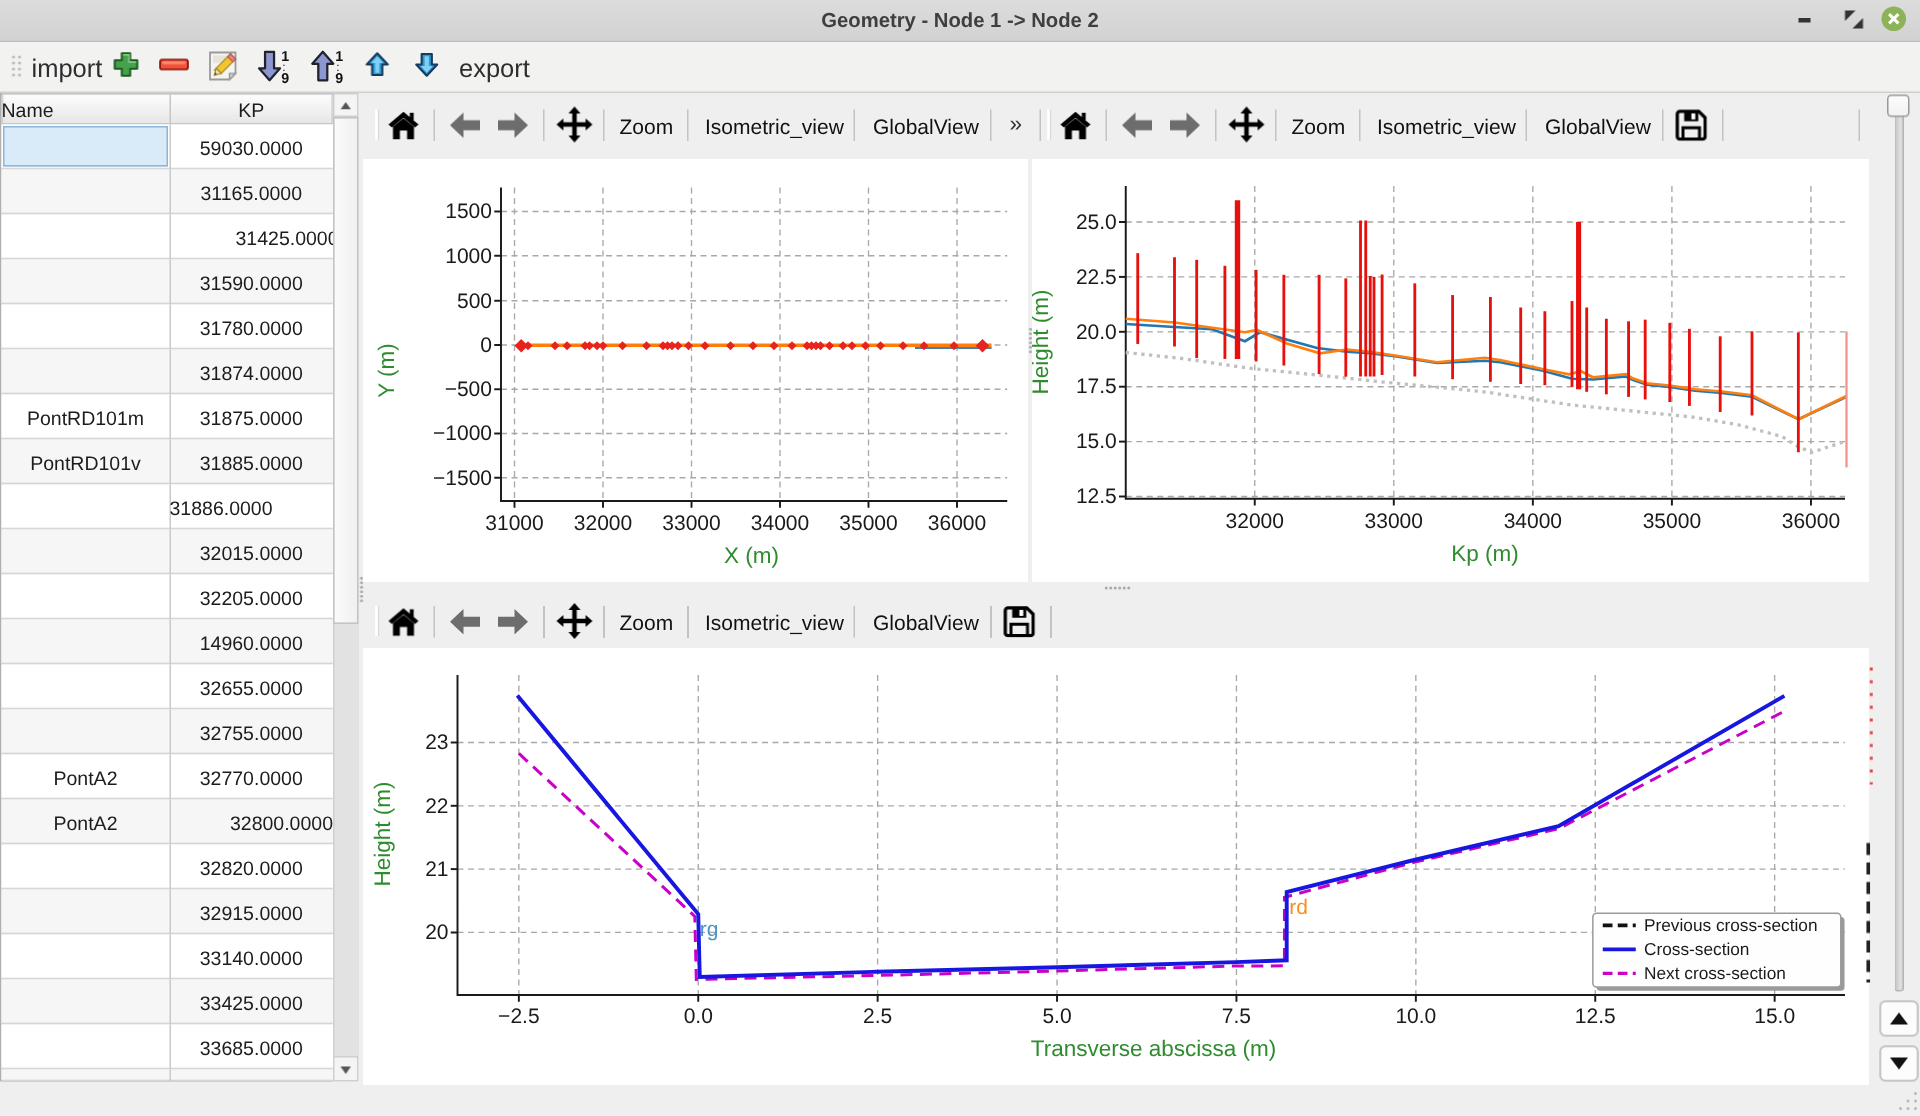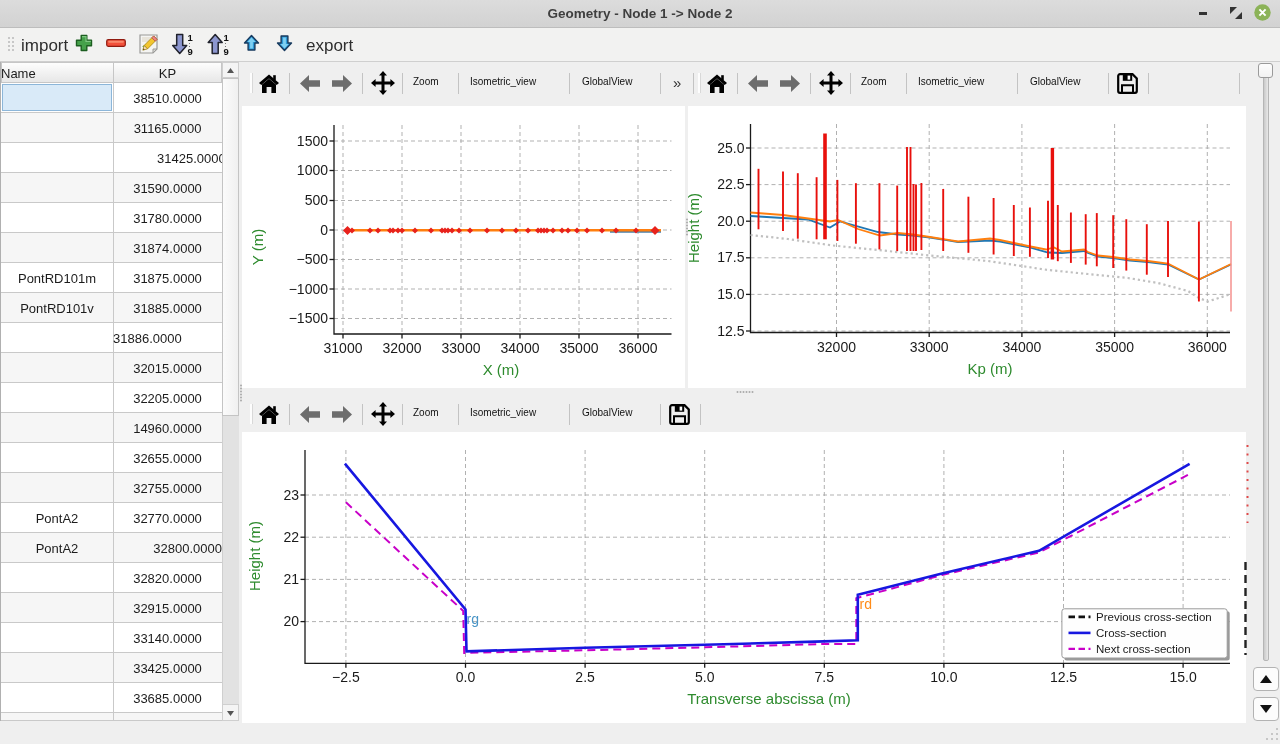--- a/index.html
+++ b/index.html
@@ -9,21 +9,21 @@
   .abs{position:absolute;}
   
   #titlebar{left:0;top:0;width:1280px;height:27px;
     background:linear-gradient(#dcdcdc,#d2d2d2);border-bottom:1px solid #bdbdbd;}
   #title{width:100%;text-align:center;top:6px;font-size:13.5px;font-weight:bold;color:#3f3f3f;}
   
   #maintb{left:0;top:28px;width:1280px;height:33px;background:#f2f2f1;border-bottom:1px solid #cfcfcf;}
   .tbtext{font-size:17px;color:#2e2e2e;top:36px;}
   .rowtext{font-size:13px;color:#1c1c1c;}
   
-  .mtb-label{font-size:10px;color:#111;}
+  .mtb-label{font-size:14px;color:#111;}
   .sep{width:1px;background:#c3c3c3;}
 </style>
 </head>
 <body>
 
 <div class="abs" id="titlebar"></div>
 <div class="abs" id="title">Geometry - Node 1 -&gt; Node 2</div>
 <div class="abs" style="left:1199px;top:12px;width:8px;height:3px;background:#333;"></div>
 <svg class="abs" style="left:1229px;top:6px;" width="14" height="14" viewBox="0 0 14 14">
   <path d="M1 8 L1 1 L8 1 Z" fill="#333"></path>
@@ -102,21 +102,21 @@
 
 <div class="abs" style="left:1px;top:62px;width:221px;height:21px;background:linear-gradient(#fdfdfd,#e7e7e7);border:1px solid #c6c6c6;box-sizing:border-box;"></div>
 <div class="abs" style="left:113px;top:63px;width:1px;height:19px;background:#c6c6c6;"></div>
 <div class="abs rowtext" style="left:1px;top:66px;width:112px;text-align:left;">Name</div>
 <div class="abs rowtext" style="left:113px;top:66px;width:109px;text-align:center;">KP</div>
 
 <div id="rows">
     <div class="abs" style="left:1px;top:83px;width:221px;height:30px;background:#ffffff;border-bottom:1px solid #c9c9c9;box-sizing:border-box;"></div>
     <div class="abs" style="left:113px;top:83px;width:1px;height:30px;background:#c9c9c9;"></div>
     <div class="abs" style="left:2px;top:84px;width:110px;height:27px;background:#d9eaf8;border:1px solid #8cb6d9;box-sizing:border-box;"></div>
-    <div class="abs rowtext" style="left:113px;top:91px;width:109px;text-align:center;">38510.0000</div>
+    <div class="abs rowtext" style="left:113px;top:91px;width:109px;text-align:center;">59030.0000</div>
     <div class="abs" style="left:1px;top:113px;width:221px;height:30px;background:#f6f6f6;border-bottom:1px solid #c9c9c9;box-sizing:border-box;"></div>
     <div class="abs" style="left:113px;top:113px;width:1px;height:30px;background:#c9c9c9;"></div>
     <div class="abs rowtext" style="left:113px;top:121px;width:109px;text-align:center;">31165.0000</div>
     <div class="abs" style="left:1px;top:143px;width:221px;height:30px;background:#ffffff;border-bottom:1px solid #c9c9c9;box-sizing:border-box;"></div>
     <div class="abs" style="left:113px;top:143px;width:1px;height:30px;background:#c9c9c9;"></div>
     <div class="abs rowtext" style="left:113px;top:151px;width:109px;text-align:left;margin-left:44px;">31425.0000</div>
     <div class="abs" style="left:1px;top:173px;width:221px;height:30px;background:#f6f6f6;border-bottom:1px solid #c9c9c9;box-sizing:border-box;"></div>
     <div class="abs" style="left:113px;top:173px;width:1px;height:30px;background:#c9c9c9;"></div>
     <div class="abs rowtext" style="left:113px;top:181px;width:109px;text-align:center;">31590.0000</div>
     <div class="abs" style="left:1px;top:203px;width:221px;height:30px;background:#ffffff;border-bottom:1px solid #c9c9c9;box-sizing:border-box;"></div>

